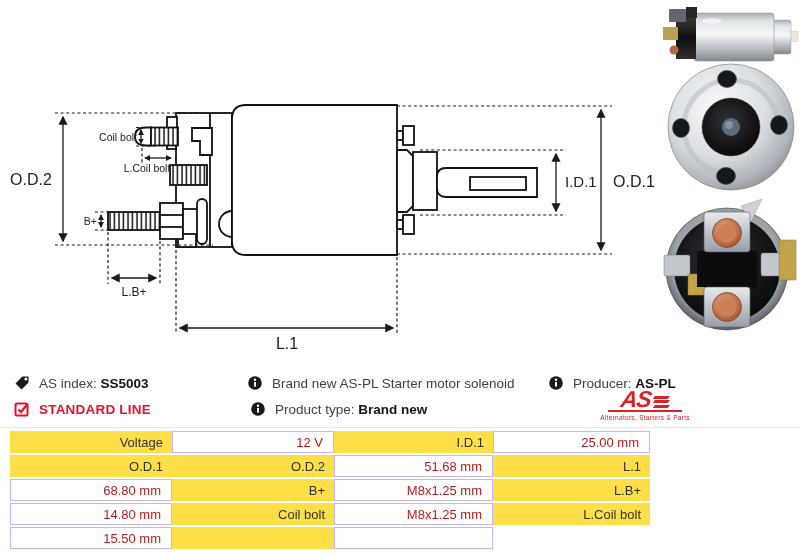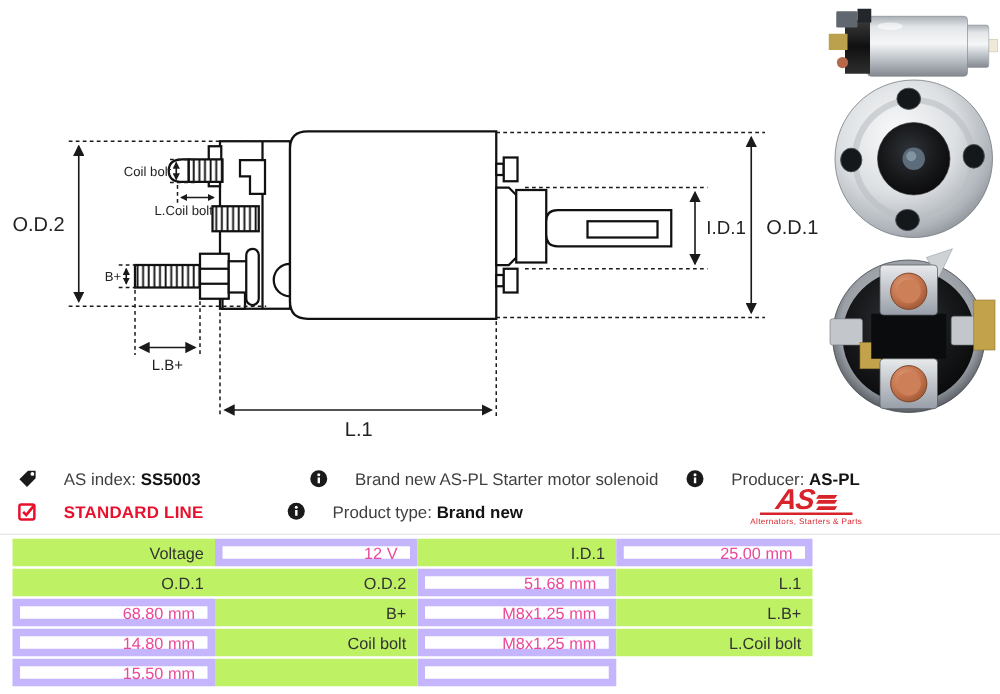--- a/index.html
+++ b/index.html
@@ -5,45 +5,45 @@
   html,body { margin:0; padding:0; background:#fff; }
   #page { position:relative; width:800px; height:555px; background:#fff; overflow:hidden;
           font-family:"Liberation Sans", sans-serif; }
 
   
   .dsvg { position:absolute; left:0; top:0; }
   .psvg { position:absolute; left:645px; top:0; }
   svg text { font-family:"Liberation Sans", sans-serif; fill:#222; }
 
   
-  .info-item { position:absolute; display:flex; align-items:center; gap:21px;
+  .info-item { position:absolute; display:flex; align-items:center; gap:9px;
                font-size:13.5px; color:#3f3f3f; white-space:nowrap; }
   .info-item .b { font-weight:bold; color:#141414; }
   .red { color:#e8112d; font-weight:bold; letter-spacing:0.2px; }
   .icon16 { width:16px; height:16px; flex:0 0 auto; display:block; }
   .hr { position:absolute; left:0; top:427px; width:800px; height:1px; background:#e6e6e6; }
 
   
   .logo { position:absolute; left:589px; top:390px; width:112px; text-align:center; }
   .logo-row { display:flex; align-items:flex-end; justify-content:center; gap:3px;
               border-bottom:2px solid #d8232a; padding-bottom:1px; width:74px; margin:0 auto; }
   .logo-as { font-style:italic; font-weight:bold; font-size:23px; line-height:19px;
              color:#d8232a; letter-spacing:-1px; transform:skewX(-8deg); }
   .stripes { display:flex; flex-direction:column; gap:2px; padding-bottom:2px; }
   .stripes i { display:block; width:15px; height:2.5px; background:#d8232a; transform:skewX(-35deg); }
   .logo-sub { font-size:6.5px; color:#d8232a; margin-top:2px; letter-spacing:0.3px; }
 
   
   .spec { position:absolute; left:10px; top:431px; display:grid;
           grid-template-columns:162px 162px 159px 157px; grid-auto-rows:22px;
           row-gap:2px; font-size:13px; color:#333; }
-  .tl { background:#bef264; display:flex; align-items:center; justify-content:flex-end;
+  .tl { background:#fde047; display:flex; align-items:center; justify-content:flex-end;
         padding-right:9px; box-sizing:border-box; }
-  .tv { background:#fff; border:6px solid #c4b5fd; display:flex; align-items:center;
-        justify-content:flex-end; padding-right:10px; box-sizing:border-box; color:#ec4899; }
+  .tv { background:#fff; border:1px solid #c4b5fd; display:flex; align-items:center;
+        justify-content:flex-end; padding-right:10px; box-sizing:border-box; color:#b91c1c; }
 </style>
 </head>
 <body>
 
 <div id="page">
 
   <svg class="dsvg" width="660" height="368" viewBox="0 0 660 368">
     <defs>
       <marker id="arr" viewBox="0 0 10 10" refX="8.5" refY="5" markerWidth="7" markerHeight="7" orient="auto-start-reverse">
         <path d="M0,0 L10,5 L0,10 Z" fill="#1a1a1a"></path>
@@ -233,21 +233,21 @@
   </div>
 
   <div class="info-item" style="left:14px; top:401px;">
     <svg class="icon16" viewBox="0 0 16 16">
       <rect x="1.5" y="2.5" width="12" height="12" rx="1.5" fill="none" stroke="#e8112d" stroke-width="2"></rect>
       <path d="M4.5,8.5 L7,11 L13.5,3" fill="none" stroke="#e8112d" stroke-width="2.2"></path>
     </svg>
     <span class="red">STANDARD LINE</span>
   </div>
 
-  <div class="info-item" style="left:229px; top:401px;justify-content:center;">
+  <div class="info-item" style="left:250px; top:401px;justify-content:center;">
     <svg class="icon16" viewBox="0 0 16 16">
       <circle cx="8" cy="8" r="6.8" fill="#1a1a1a"></circle>
       <rect x="7.1" y="7" width="1.9" height="4.6" fill="#fff"></rect>
       <circle cx="8" cy="4.8" r="1.2" fill="#fff"></circle>
     </svg>
     <span><span>Product type:</span>
     <span class="b">Brand new</span></span>
   </div>
 
   <div class="info-item" style="left:548px; top:375px;align-items:center;">

